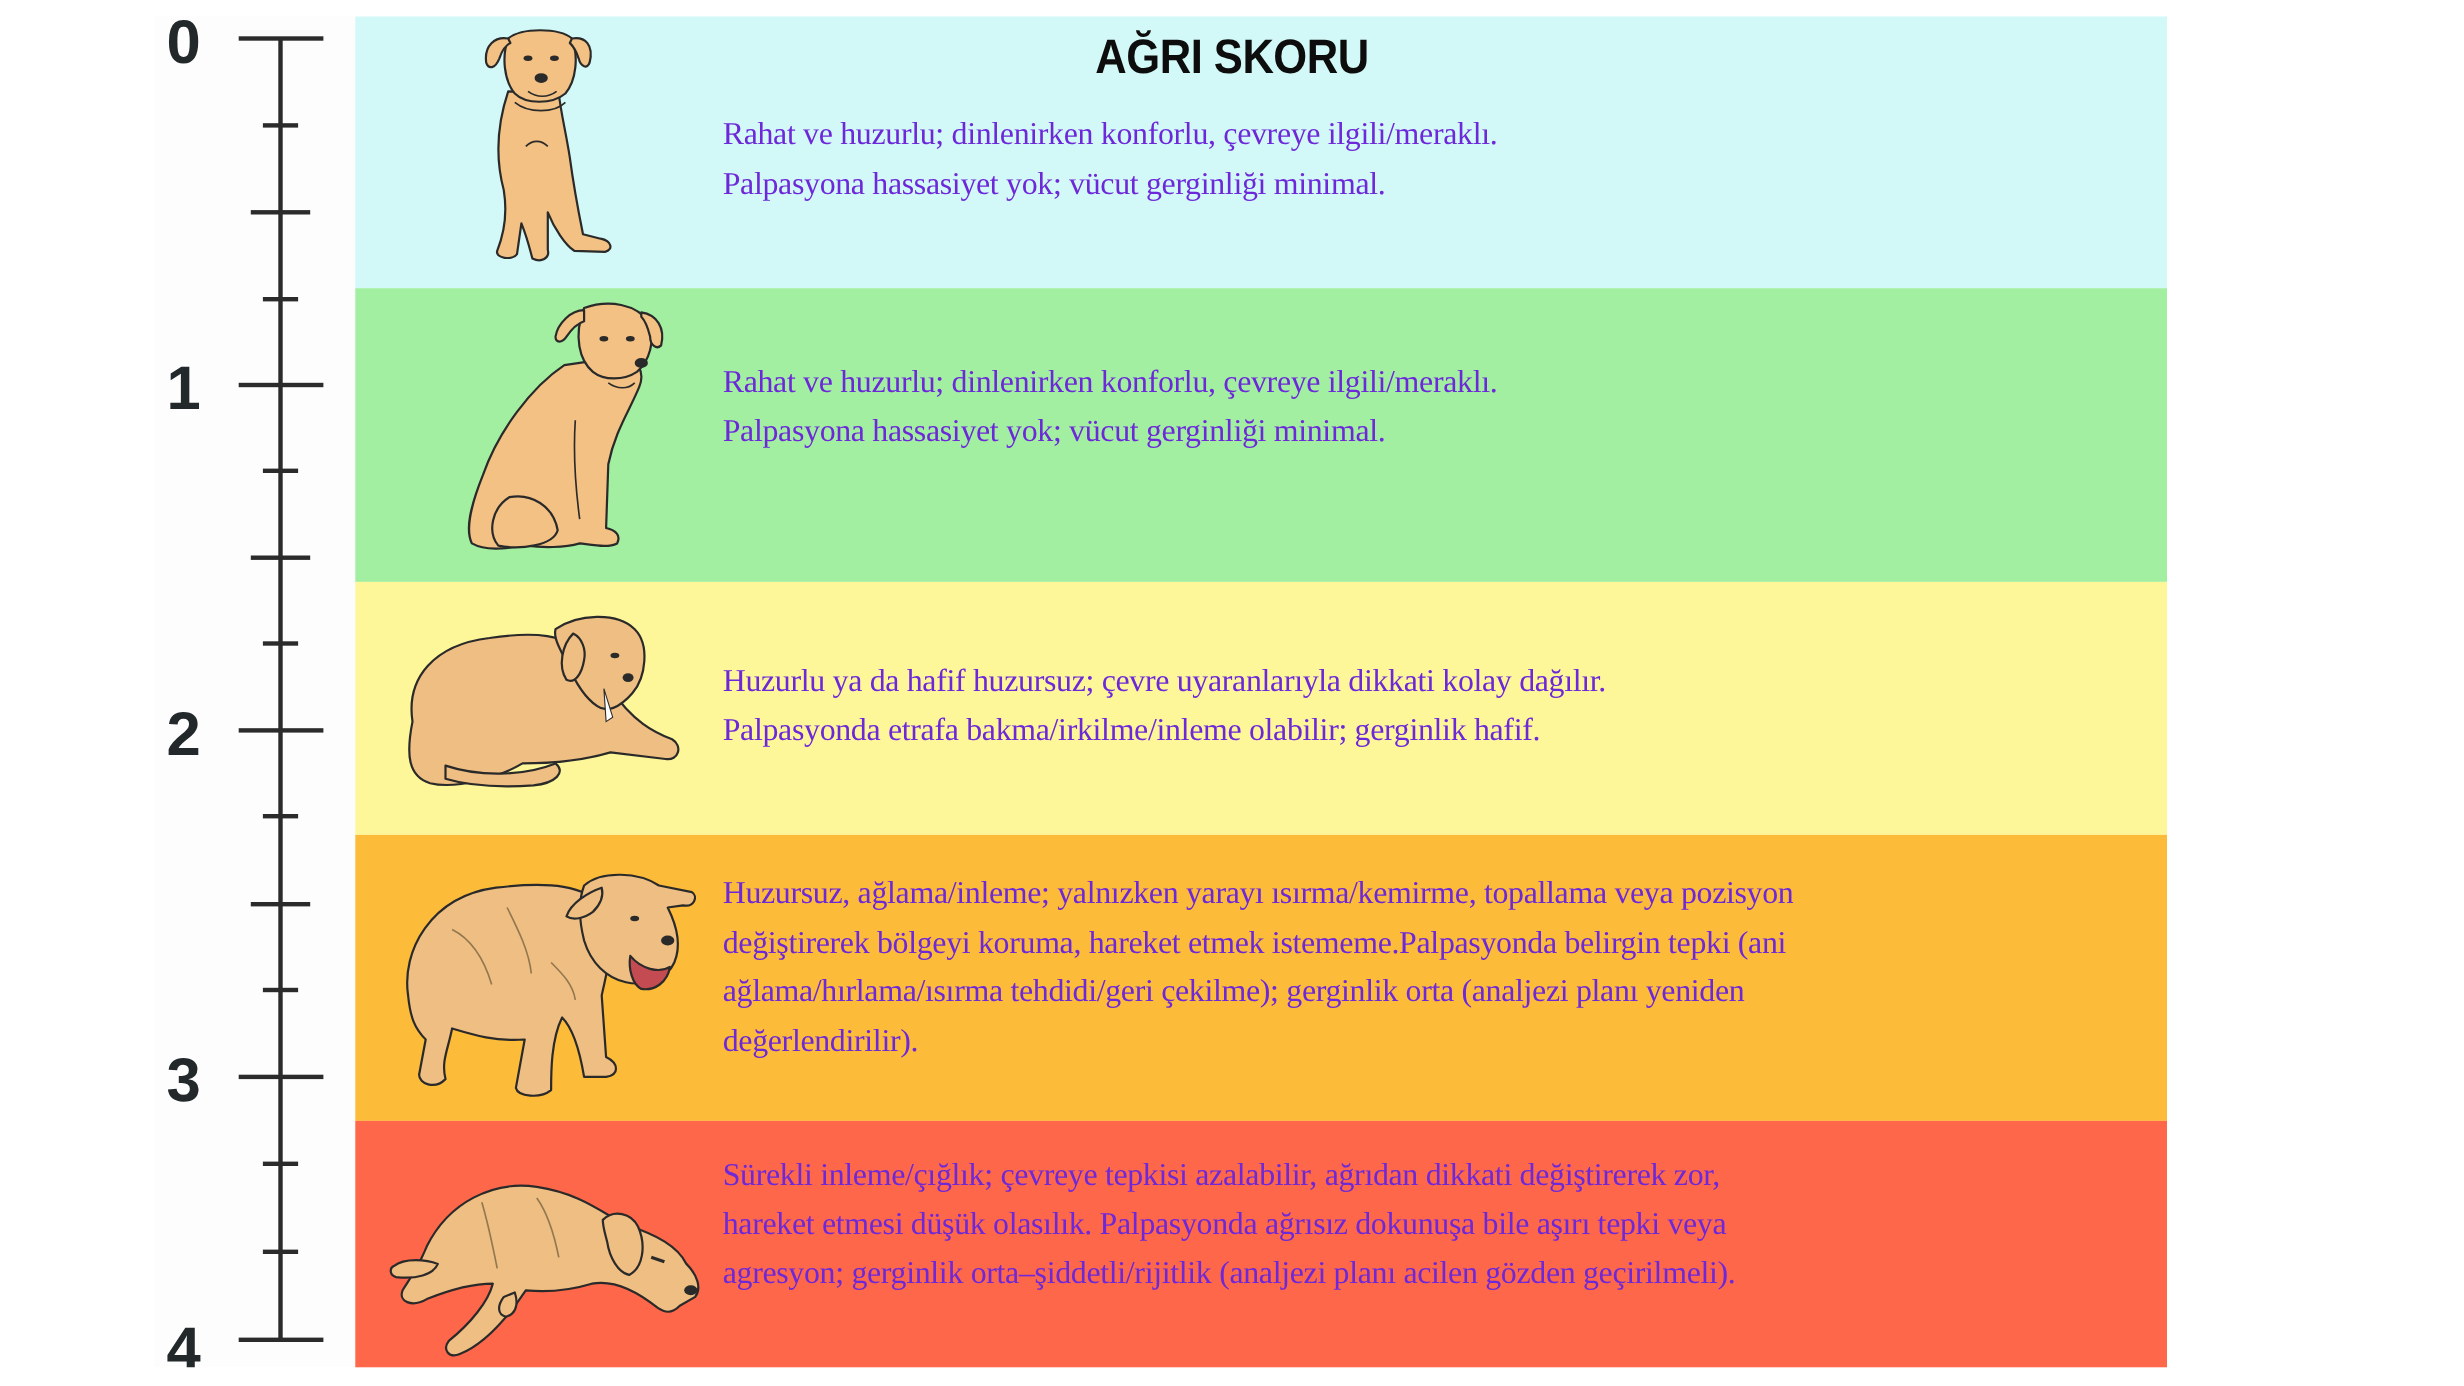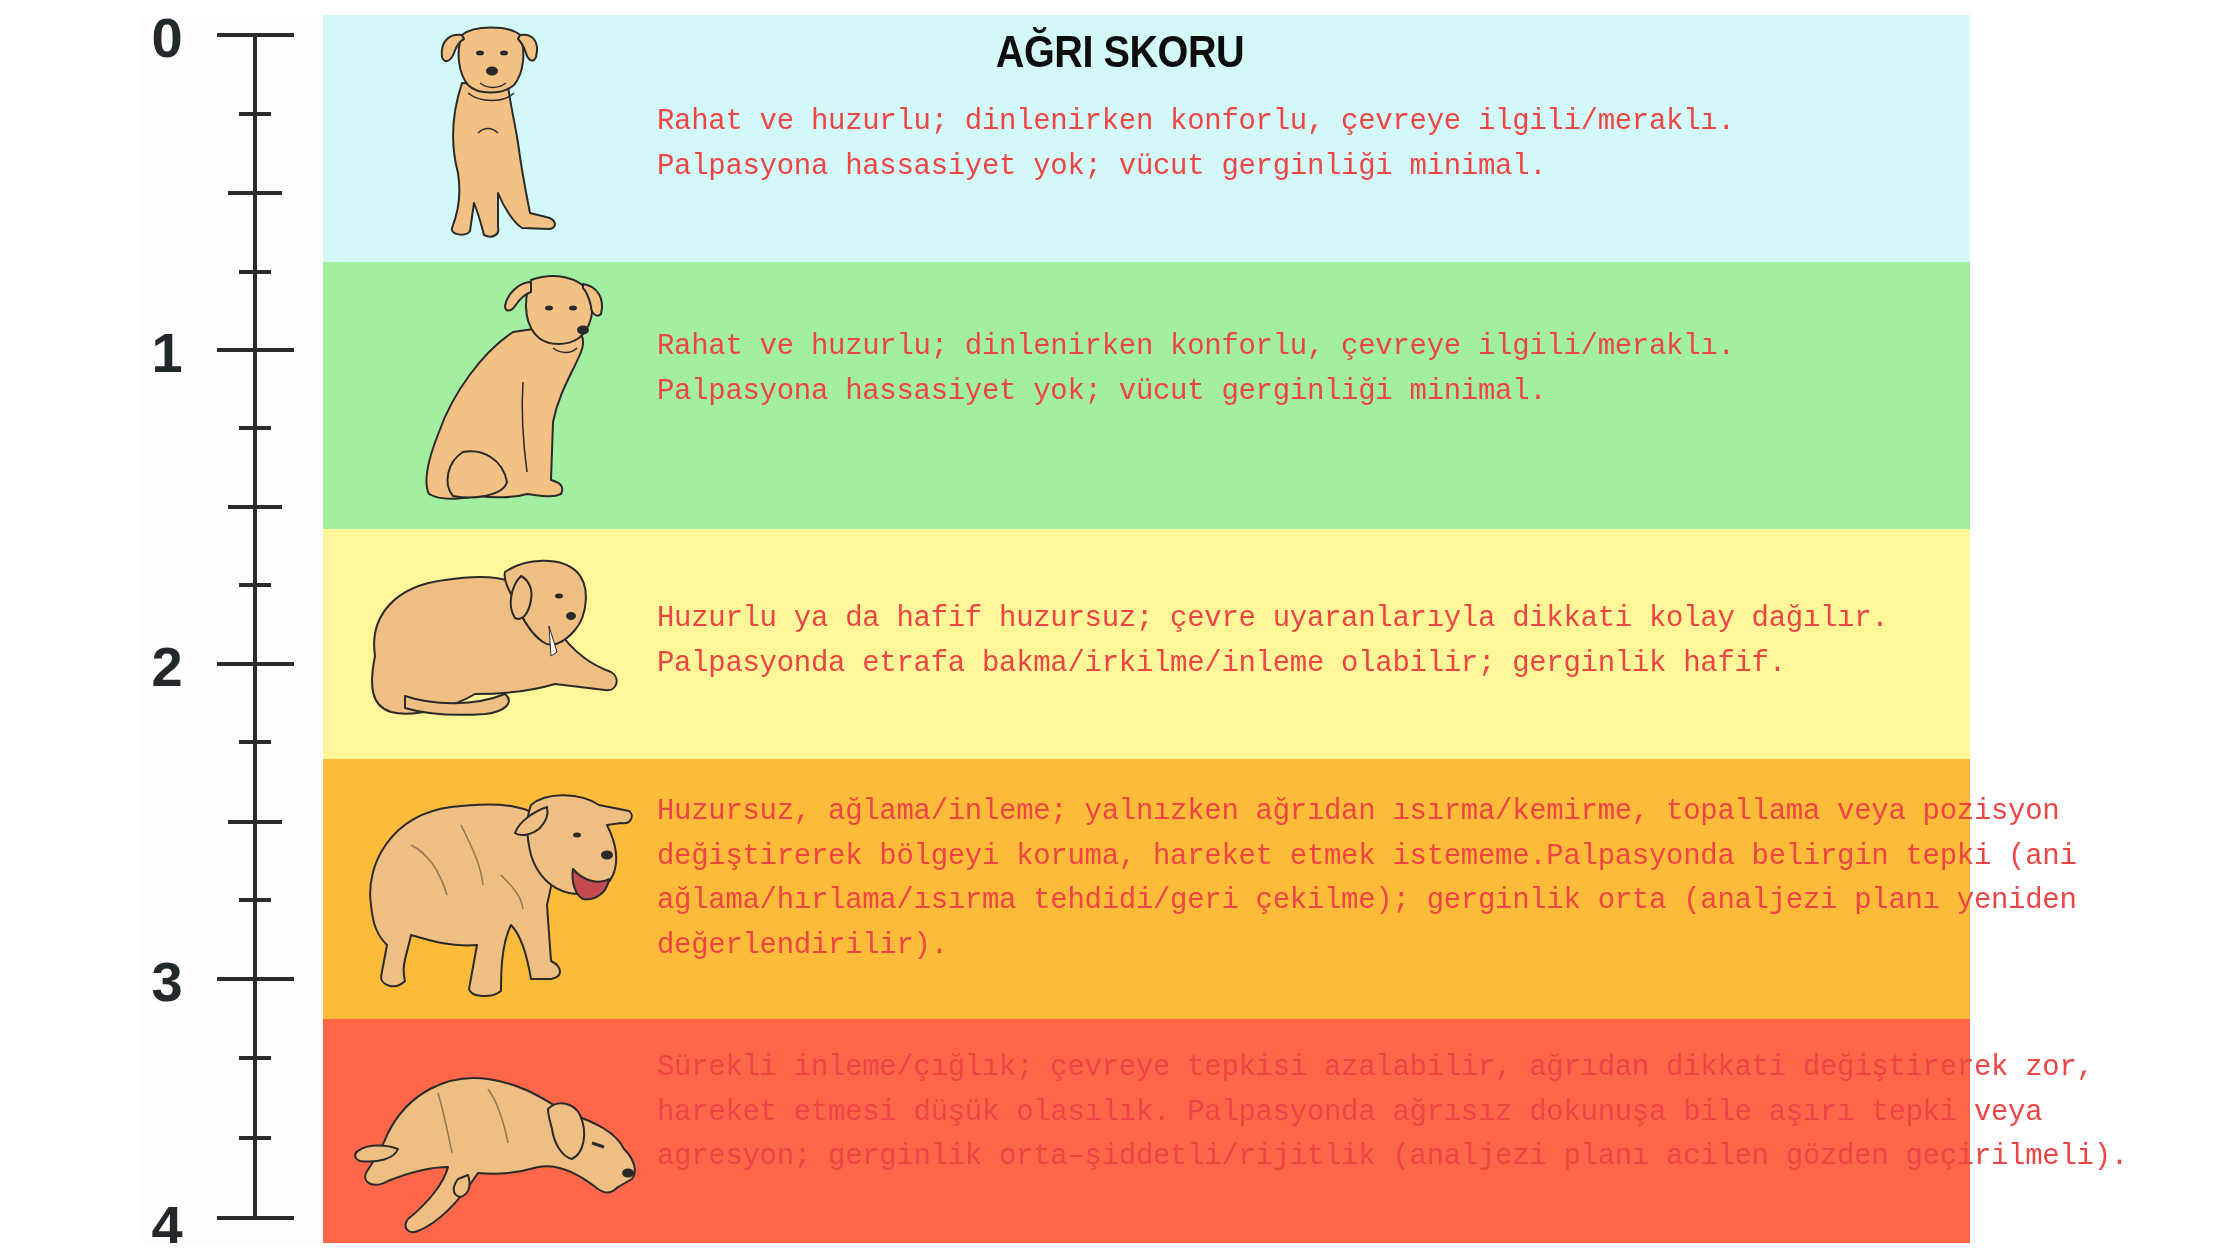--- a/index.html
+++ b/index.html
@@ -11,22 +11,22 @@
   .tick.major { left:217px; width:77px; }
   .tick.medium { left:228px; width:54px; }
   .tick.minor { left:239px; width:32px; }
   .axis-label { position:absolute; width:60px; left:137px; text-align:center;
                 font-family:"Liberation Sans", sans-serif; font-weight:bold; font-size:56px;
                 line-height:56px; color:#23282b; }
   .band { position:absolute; left:323px; width:1647px; }
   .title { position:absolute; left:900px; width:440px; top:26px; text-align:center;
            font-family:"Liberation Sans", sans-serif; font-weight:bold; font-size:44px;
            line-height:52px; letter-spacing:-0.5px; color:#0d0d0d; transform:scaleX(0.9); }
-  .desc { position:absolute; left:657px; font-family:Liberation Mono, monospace;
-          font-size:29px; line-height:44.5px; white-space:pre-line; color:#ef4444;
+  .desc { position:absolute; left:657px; font-family:Liberation Serif, serif;
+          font-size:29px; line-height:44.5px; white-space:pre-line; color:#6d28d9;
           letter-spacing:-0.3px; }
   .dog { position:absolute; }
   .dog svg { width:100%; height:100%; display:block; overflow:visible; }
 </style>
 </head>
 <body>
 
 <div class="axis-panel"></div>
 <div class="axis-line"></div>
 
@@ -60,21 +60,21 @@
 <div class="band" style="top:1019px; height:224px; background:#FE674A"></div>
 
 <div class="title">AĞRI SKORU</div>
 
 <div class="desc" style="top:100px">Rahat ve huzurlu; dinlenirken konforlu, çevreye ilgili/meraklı.
 Palpasyona hassasiyet yok; vücut gerginliği minimal.</div>
 <div class="desc" style="top:325px">Rahat ve huzurlu; dinlenirken konforlu, çevreye ilgili/meraklı.
 Palpasyona hassasiyet yok; vücut gerginliği minimal.</div>
 <div class="desc" style="top:597px">Huzurlu ya da hafif huzursuz; çevre uyaranlarıyla dikkati kolay dağılır.
 Palpasyonda etrafa bakma/irkilme/inleme olabilir; gerginlik hafif.</div>
-<div class="desc" style="top:790px">Huzursuz, ağlama/inleme; yalnızken ağrıdan ısırma/kemirme, topallama veya pozisyon
+<div class="desc" style="top:790px">Huzursuz, ağlama/inleme; yalnızken yarayı ısırma/kemirme, topallama veya pozisyon
 değiştirerek bölgeyi koruma, hareket etmek istememe.Palpasyonda belirgin tepki (ani
 ağlama/hırlama/ısırma tehdidi/geri çekilme); gerginlik orta (analjezi planı yeniden
 değerlendirilir).</div>
 <div class="desc" style="top:1046px">Sürekli inleme/çığlık; çevreye tepkisi azalabilir, ağrıdan dikkati değiştirerek zor,
 hareket etmesi düşük olasılık. Palpasyonda ağrısız dokunuşa bile aşırı tepki veya
 agresyon; gerginlik orta–şiddetli/rijitlik (analjezi planı acilen gözden geçirilmeli).</div>
 
 <div class="dog" style="left:422px; top:23px; width:142px; height:218px;">
   <svg viewBox="0 0 142 218">
     <g fill="#F3C183" stroke="#2a2a2a" stroke-width="2" stroke-linejoin="round">

